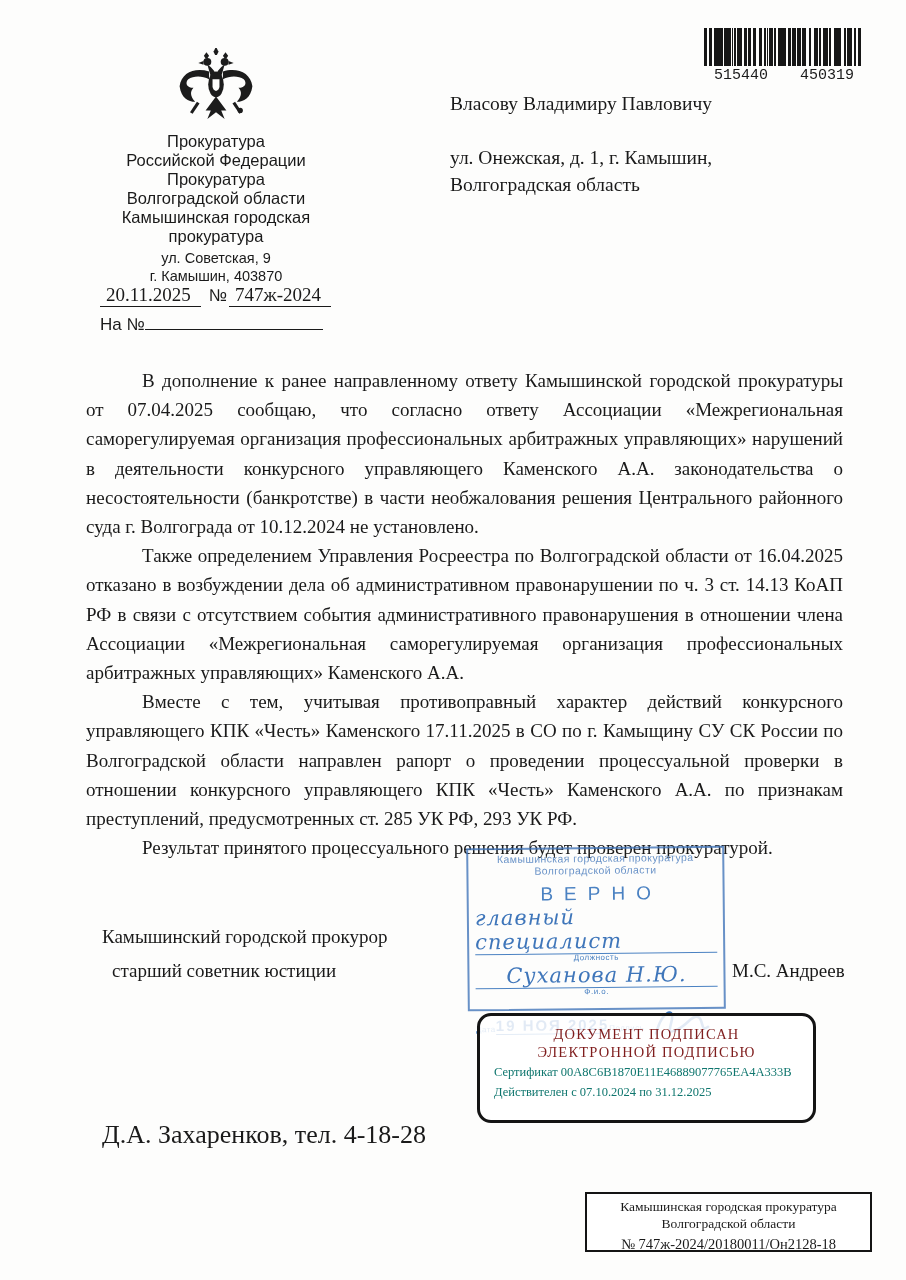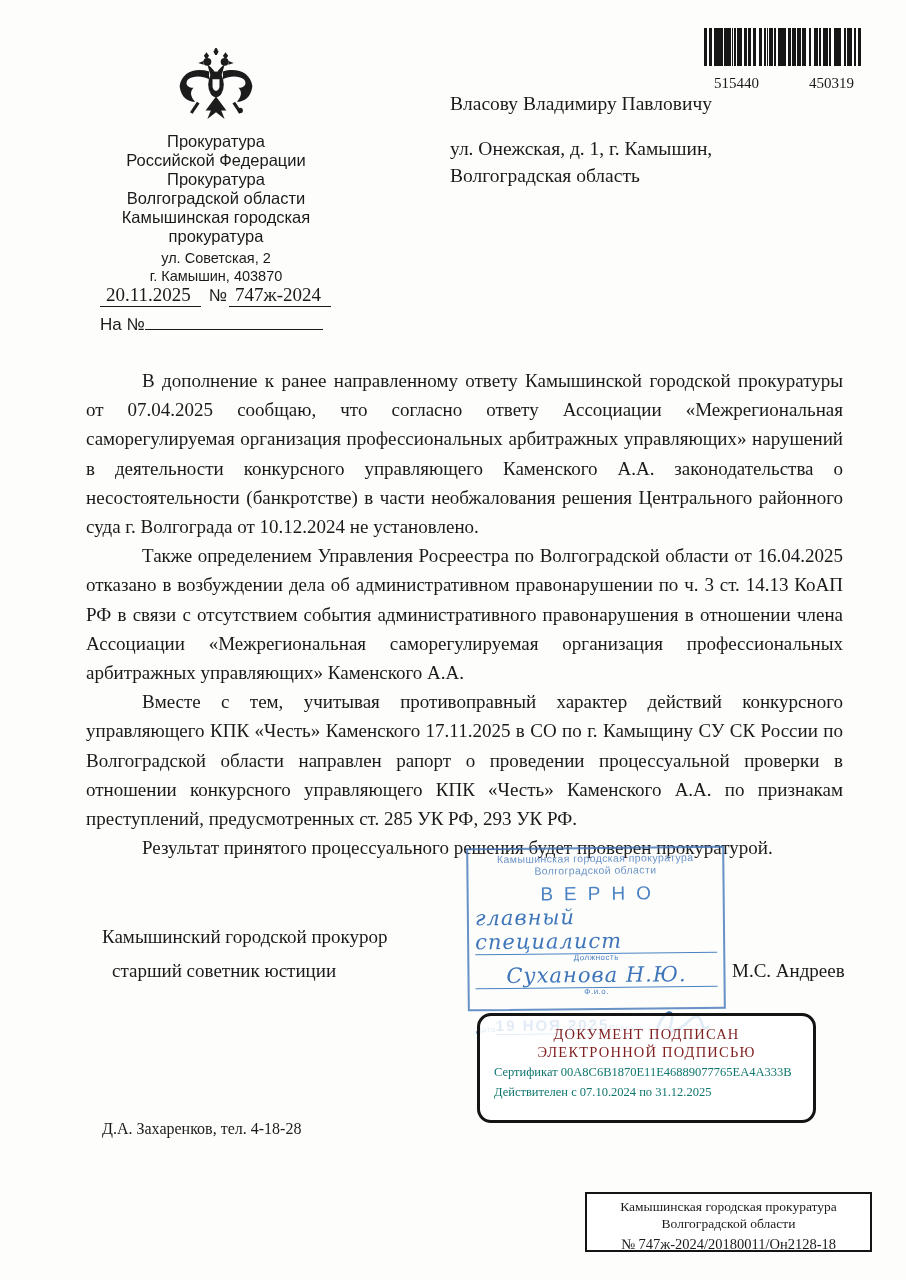--- a/index.html
+++ b/index.html
@@ -19,24 +19,24 @@
   .replyline{position:absolute;left:100px;top:313px;font-family:"Liberation Sans",sans-serif;font-size:17px;}
   .replyline .blank{display:inline-block;width:178px;border-bottom:1.5px solid #1a1a1a;height:16px;}
   
   .barcode{position:absolute;left:704px;top:28px;width:160px;}
   .bars{height:38px;background-image:
       repeating-linear-gradient(90deg,#161616 0 2px,transparent 2px 5px),
       repeating-linear-gradient(90deg,#161616 0 3px,transparent 3px 11px),
       repeating-linear-gradient(90deg,#161616 0 1px,transparent 1px 7px),
       repeating-linear-gradient(90deg,transparent 0 17px,#161616 17px 19px);}
   .bar-digits{display:flex;justify-content:space-between;padding:0 10px;
-      font-family:Liberation Serif, serif;font-size:15px;margin-top:9px;}
+      font-family:Liberation Mono, monospace;font-size:15px;margin-top:1px;}
   
   .addressee{position:absolute;left:450px;top:90px;font-size:19.5px;line-height:27px;}
-  .addressee .name{margin-bottom:18px;}
+  .addressee .name{margin-bottom:27px;}
   
   .body-text{position:absolute;left:86px;top:366px;width:757px;}
   .body-text p{margin:0;font-size:19px;line-height:29.2px;text-align:justify;text-indent:56px;}
   
   .sig-pos1{position:absolute;left:102px;top:926px;font-size:19px;}
   .sig-pos2{position:absolute;left:112px;top:960px;font-size:19px;}
   .sig-name{position:absolute;left:732px;top:960px;font-size:19px;}
   
   .stamp{position:absolute;left:467px;top:847px;width:258px;height:163px;
       border:2px solid rgba(66,118,185,.8);color:#3f76ba;transform:rotate(-.6deg);
@@ -59,21 +59,21 @@
   .sig-squiggle{margin-left:4px;margin-bottom:-8px;}
   
   .esign{position:absolute;left:477px;top:1013px;width:339px;height:110px;
       border:3.5px solid #141414;border-radius:14px;padding:9px 14px 6px;box-sizing:border-box;
       background:rgba(255,255,255,.85);}
   .esign-title{text-align:center;font-size:14.5px;line-height:18px;letter-spacing:1.2px;color:#7f1d1d;}
   .esign-row{font-size:12.5px;line-height:18px;margin-top:2px;color:#0f766e;}
   .esign-row:first-of-type{margin-top:8px;}
   .esign-row b{letter-spacing:.3px;}
   
-  .contact{position:absolute;left:102px;top:1120px;font-size:16px;}
+  .contact{position:absolute;left:102px;top:1120px;font-size:26px;}
   .registry{position:absolute;left:585px;top:1192px;width:287px;height:60px;
       border:2px solid #141414;box-sizing:border-box;padding-top:5px;background:#fff;}
   .registry .rl{text-align:center;font-size:13.5px;line-height:16.5px;}
   .registry .rn{text-align:center;font-size:14.5px;margin-top:4px;}
 </style>
 </head>
 <body>
 
 <div class="page">
 
@@ -107,21 +107,21 @@
     </svg>
     <div class="lh-org">
       <div>Прокуратура</div>
       <div>Российской Федерации</div>
       <div>Прокуратура</div>
       <div>Волгоградской области</div>
       <div>Камышинская городская</div>
       <div>прокуратура</div>
     </div>
     <div class="lh-addr">
-      <div>ул. Советская, 2</div>
+      <div>ул. Советская, 9</div>
       <div>г. Камышин, 403870</div>
     </div>
   </div>
 
   <div class="dateline">
     <span class="u">20.11.2025</span><span class="no">№</span><span class="u">747ж-2024</span>
   </div>
   <div class="replyline">
     <span>На №</span><span class="blank"></span>
   </div>

